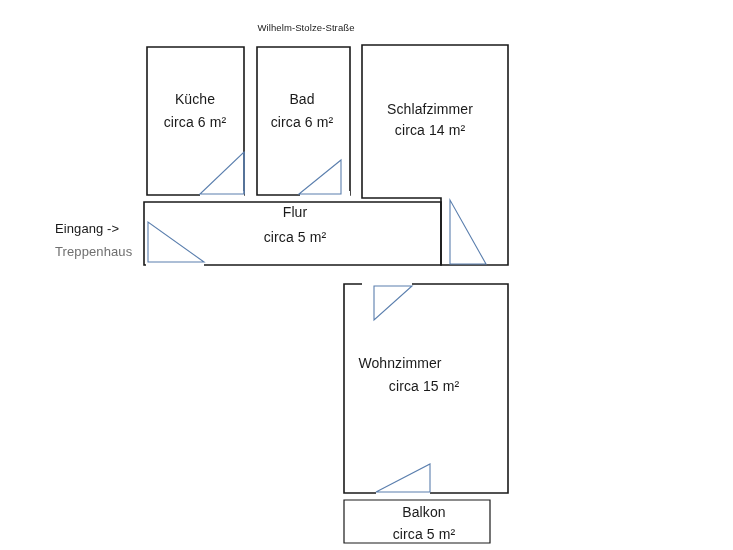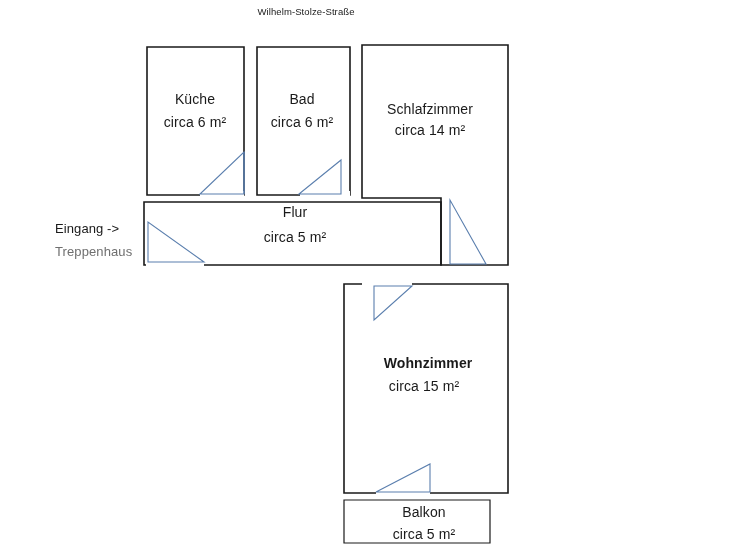--- a/index.html
+++ b/index.html
@@ -41,20 +41,21 @@
     text-align: right;
   }
   .room-label {
     font-size: 14px;
   }
   .room-area {
     font-size: 14px;
   }
   .street-label {
     font-size: 9.5px;
+    margin-top: 16px;
   }
 </style>
 </head>
 <body>
 
 <svg id="floorplan" viewBox="0 0 733 550" width="733" height="550">
 
   <g>
     <path d="M147,47 L244,47 L244,195 L147,195 Z" fill="none" stroke="#1a1a1a" stroke-width="1.6"></path>
   </g>
@@ -120,17 +121,17 @@
 
 <div class="txt room-label" style="left:302px; top:99px;">Bad</div>
 <div class="txt room-area" style="left:302px; top:122px;">circa 6 m²</div>
 
 <div class="txt room-label" style="left:430px; top:109px;">Schlafzimmer</div>
 <div class="txt room-area" style="left:430px; top:130px;">circa 14 m²</div>
 
 <div class="txt room-label" style="left:295px; top:212px;">Flur</div>
 <div class="txt room-area" style="left:295px; top:237px;">circa 5 m²</div>
 
-<div class="txt room-label" style="left:428px; top:363px;font-weight:bold;">Wohnzimmer</div>
+<div class="txt room-label" style="left:400px; top:363px;">Wohnzimmer</div>
 <div class="txt room-area" style="left:424px; top:386px;">circa 15 m²</div>
 
 <div class="txt room-label" style="left:424px; top:512px;">Balkon</div>
 <div class="txt room-area" style="left:424px; top:534px;">circa 5 m²</div>
 
 </body></html>

